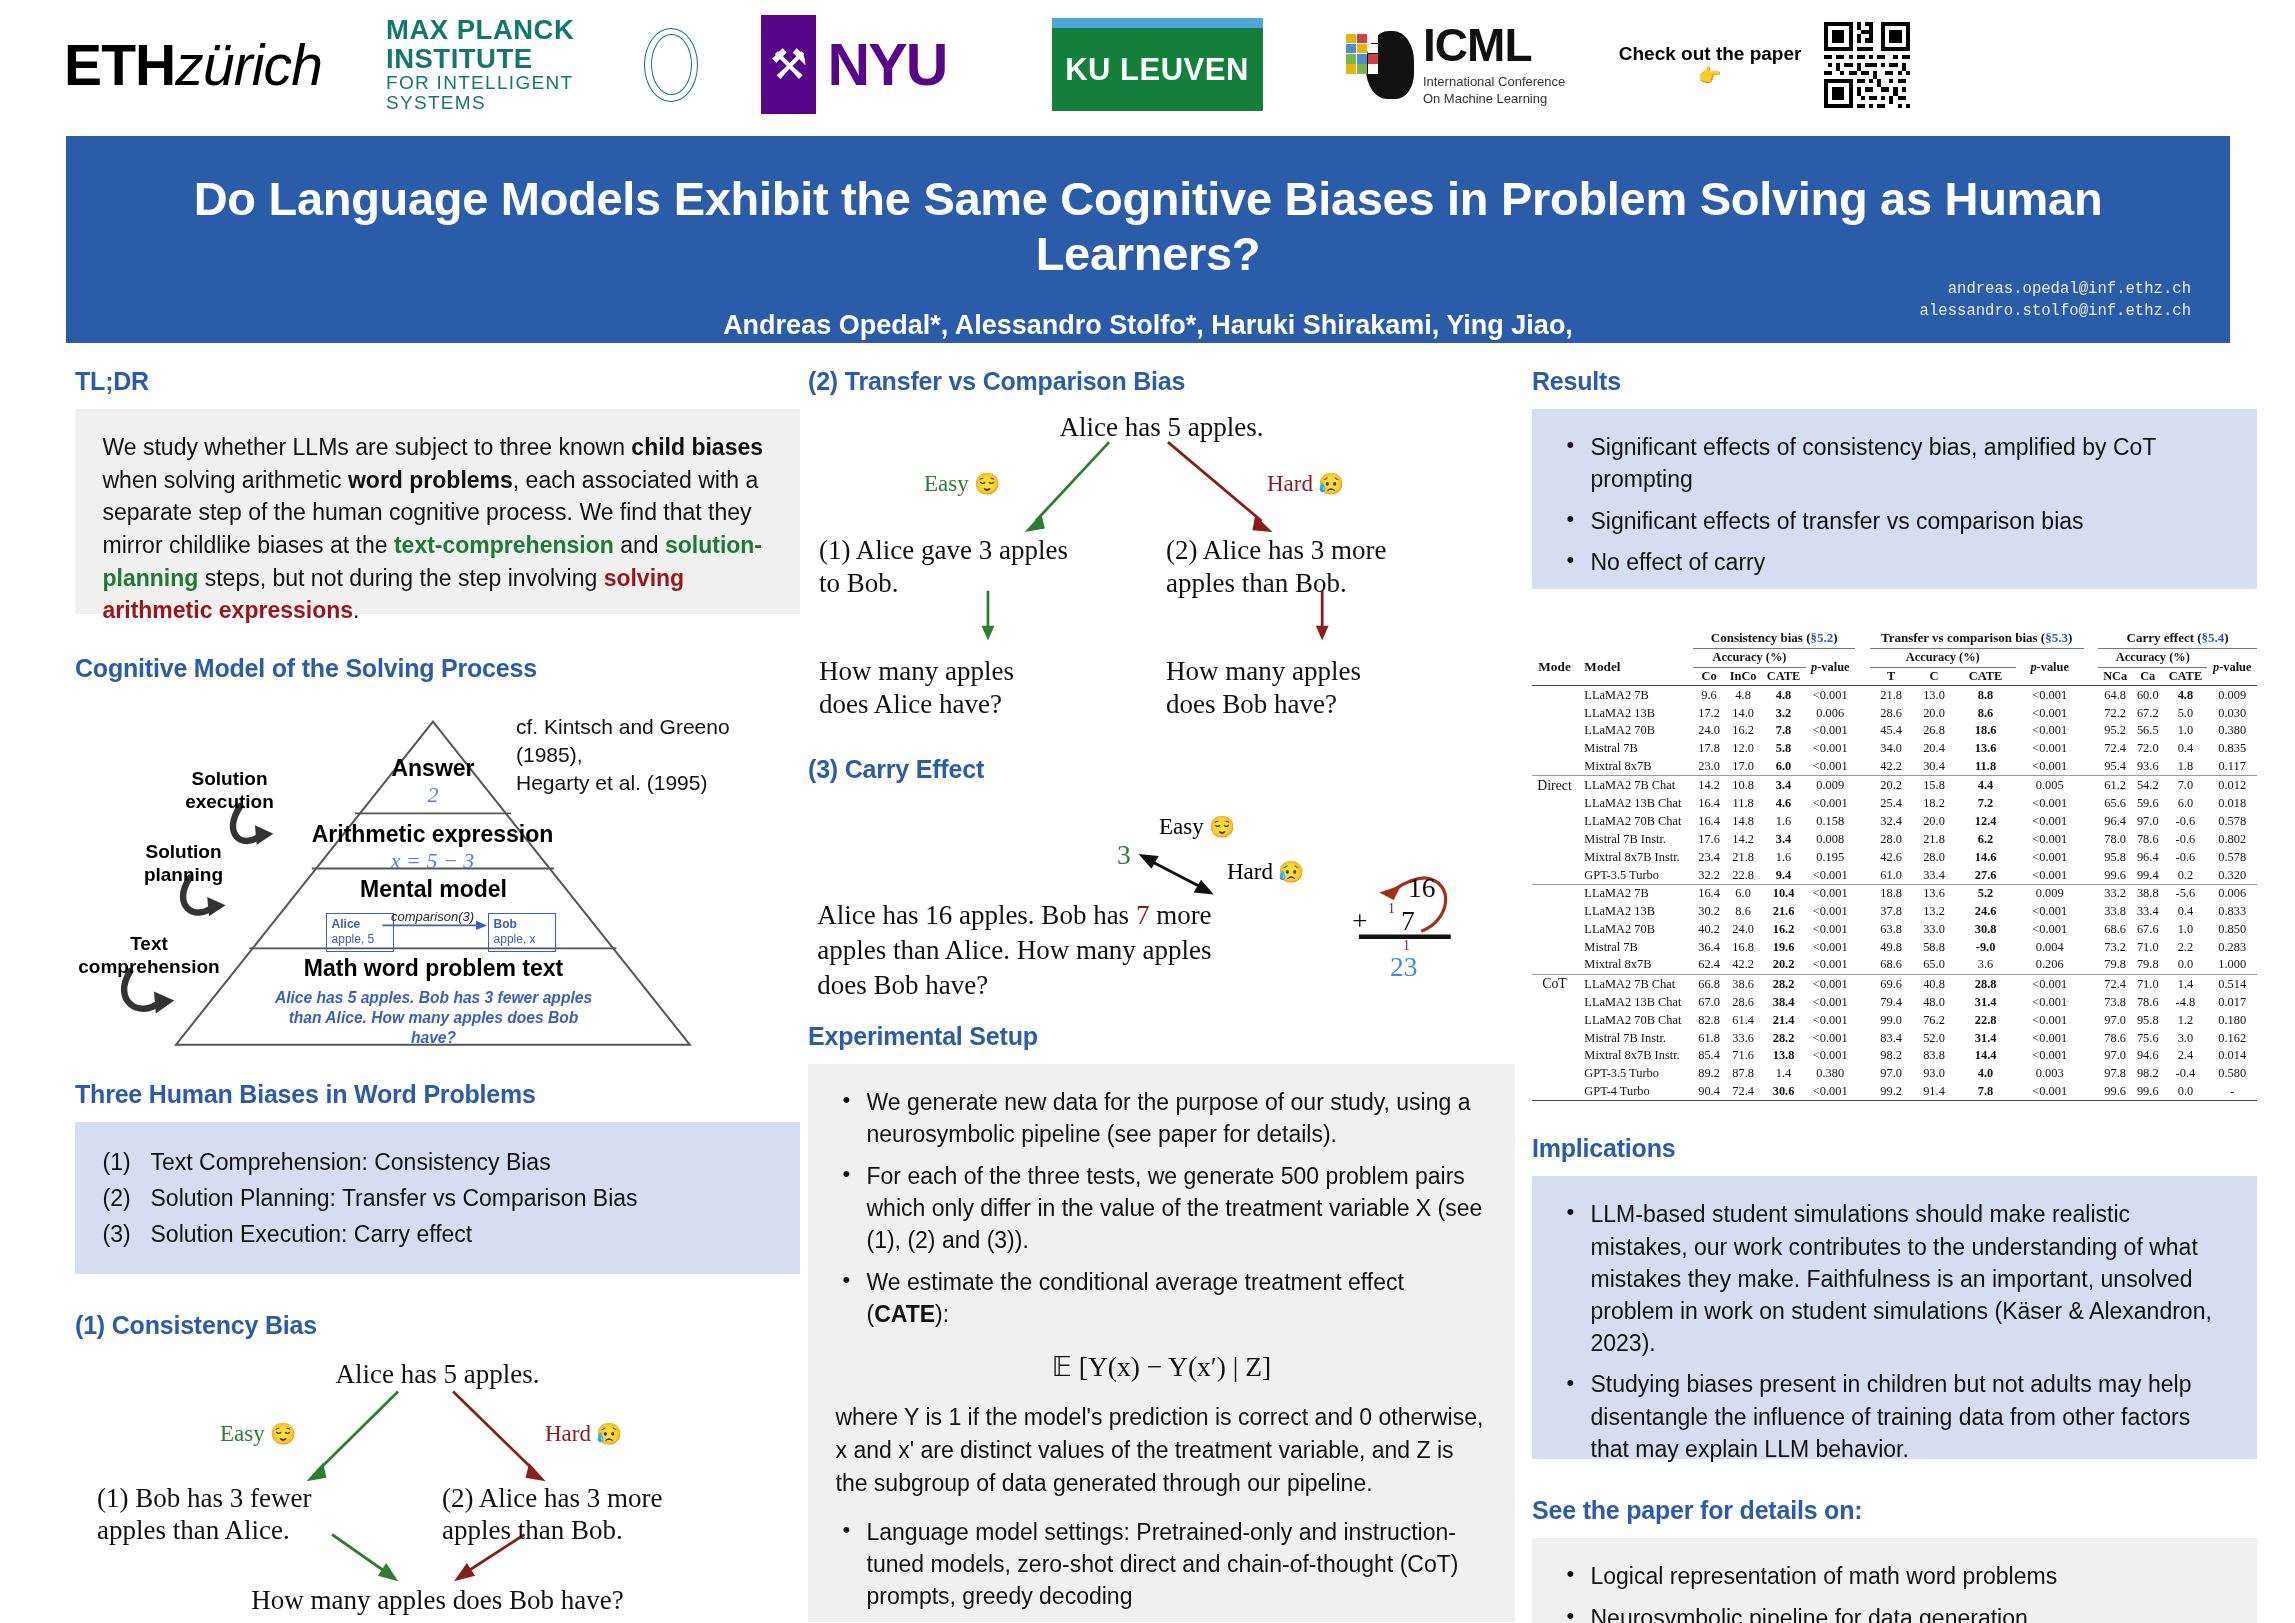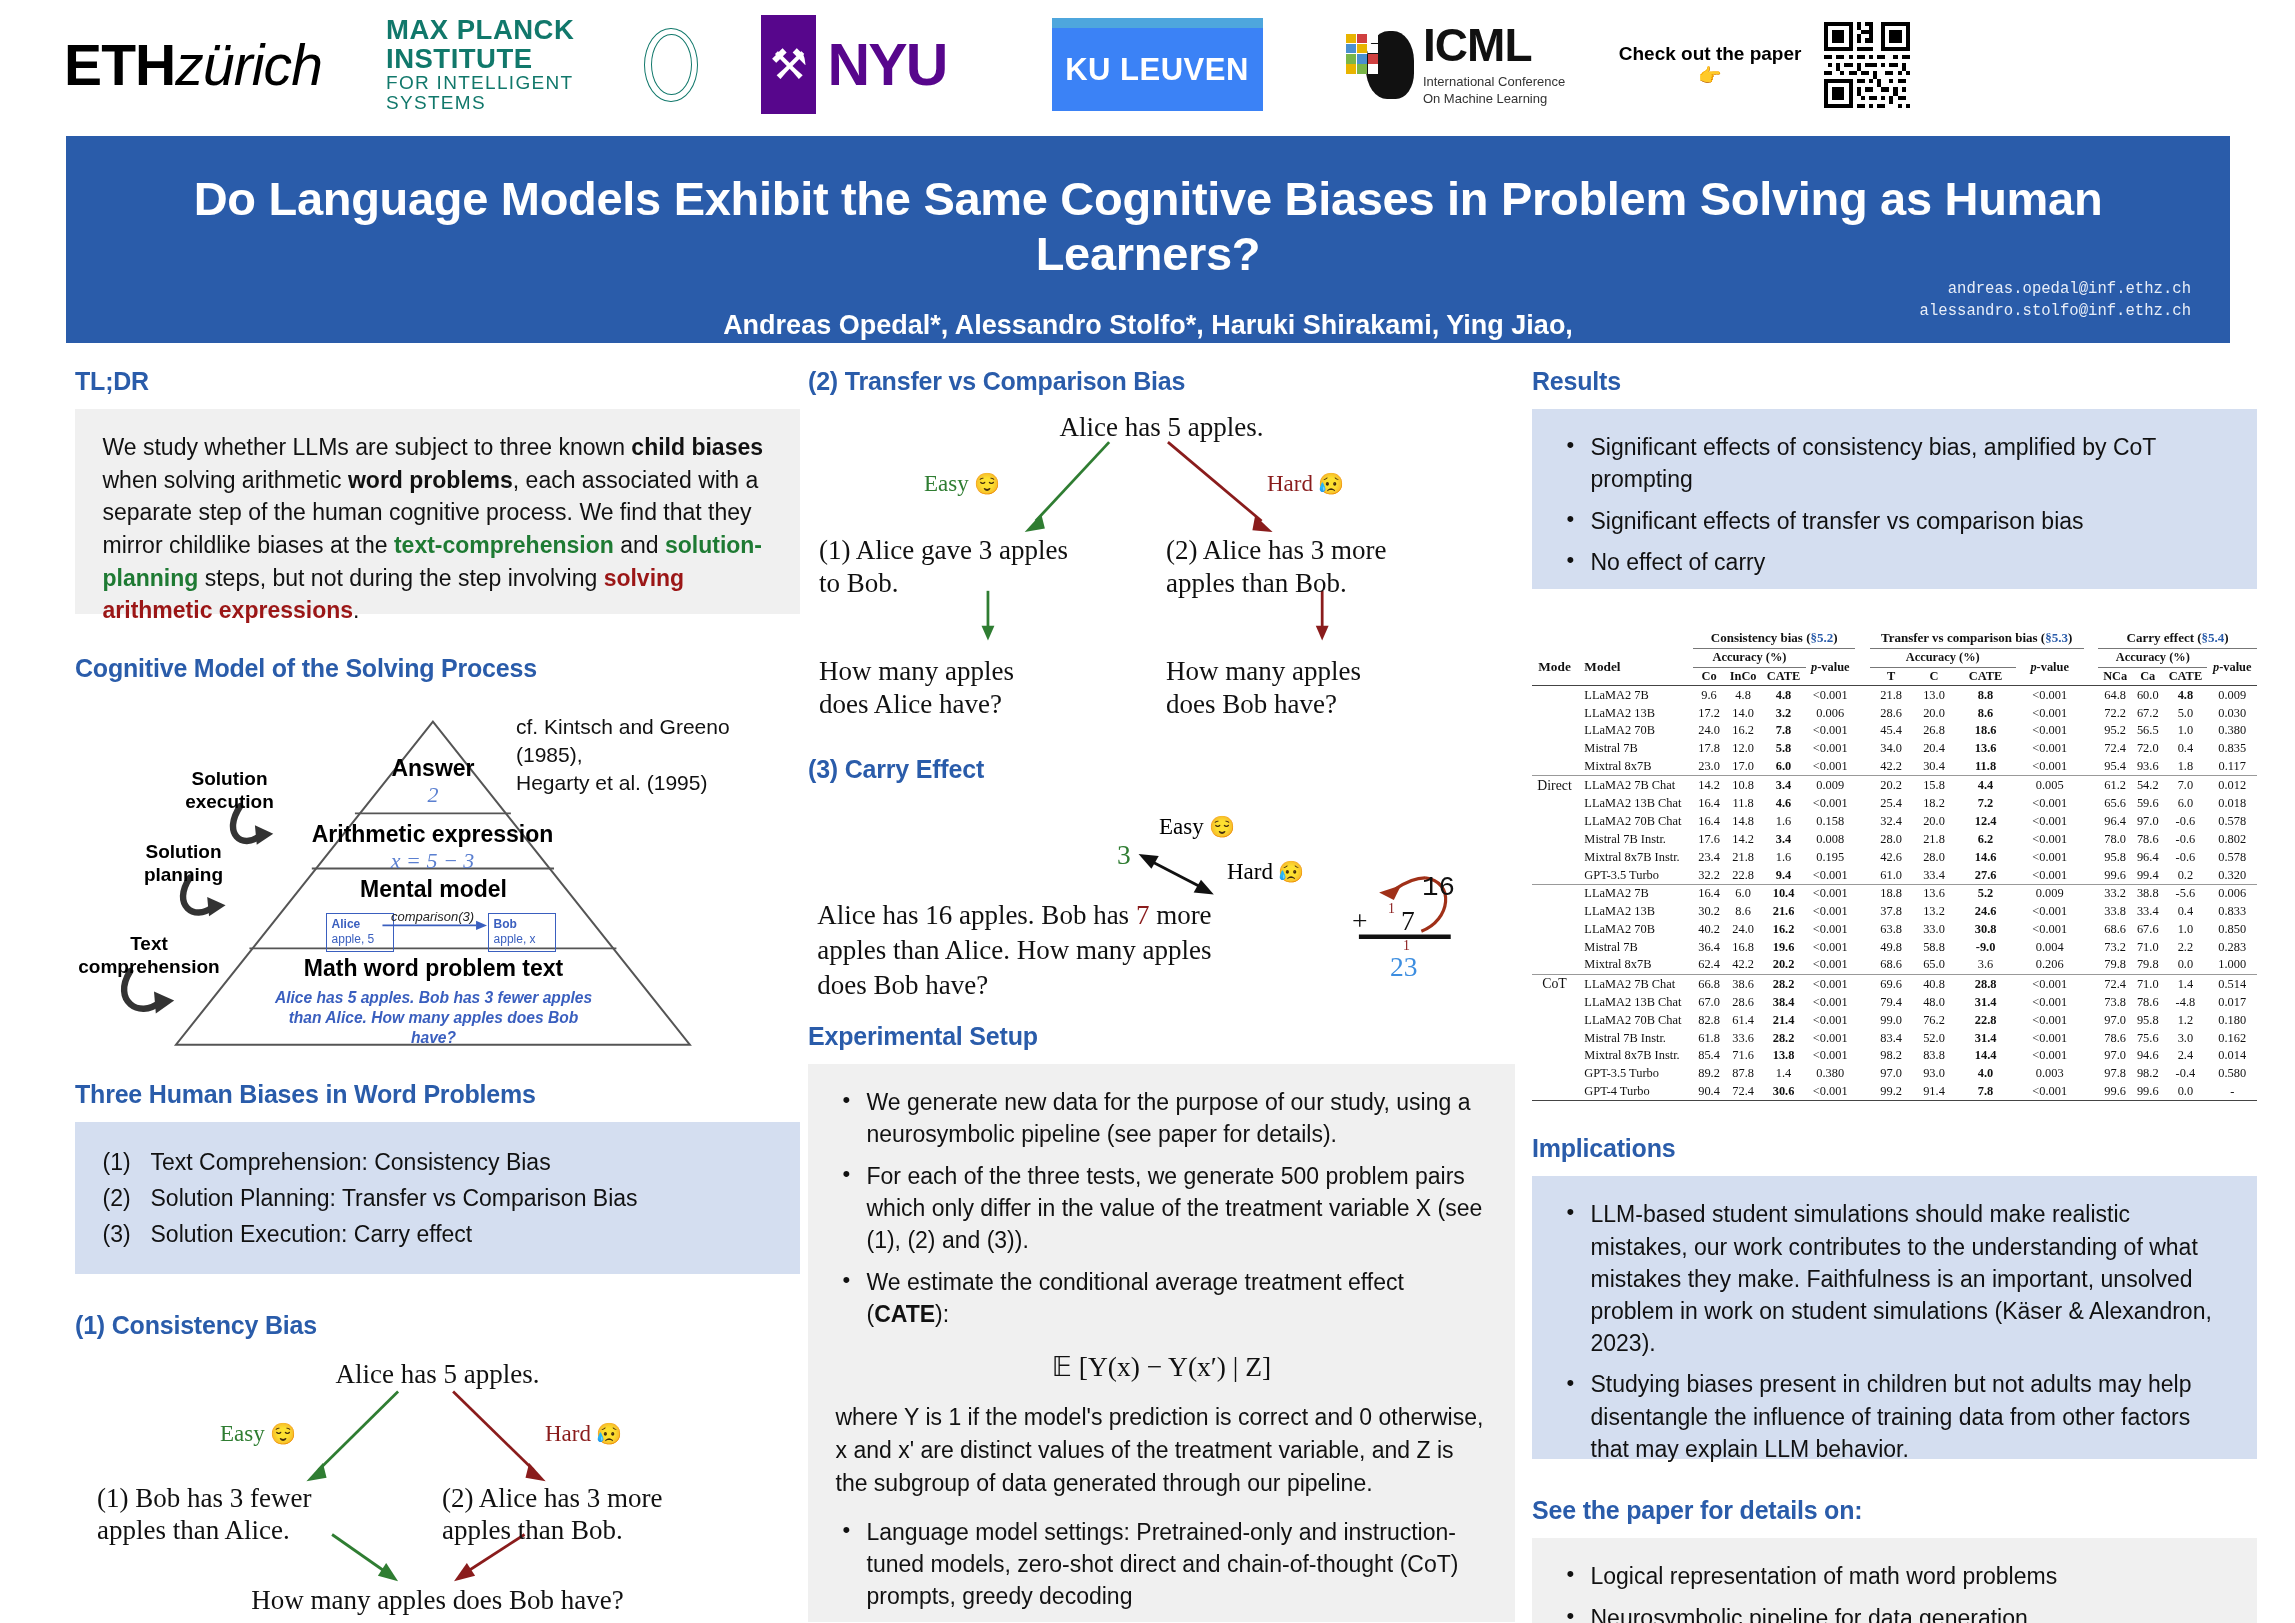--- a/index.html
+++ b/index.html
@@ -18,21 +18,21 @@
   .eth i{font-style:italic;font-weight:normal;}
   .mpi{display:flex;align-items:center;gap:13px;}
   .mpi-text{color:#11786b;line-height:1.05;}
   .mpi-l1{font-weight:bold;font-size:27.5px;letter-spacing:0.5px;}
   .mpi-l2{font-size:19px;letter-spacing:1.3px;}
   .mpi-seal{width:72px;height:72px;border-radius:50%;border:1.8px solid #11786b;position:relative;}
   .mpi-seal:after{content:"";position:absolute;inset:5.5px;border-radius:50%;border:0.9px solid #11786b;}
   .nyu{display:flex;align-items:center;}
   .nyu-torch{width:55px;height:99px;background:#57068c;display:flex;align-items:center;justify-content:center;color:#fff;font-size:42px;}
   .nyu-txt{color:#57068c;font-weight:bold;font-size:59px;margin-left:11px;letter-spacing:-1.8px;}
-  .kul{width:211px;height:83px;background:#3b82f6;border-top:10px solid #4ea6dd;display:flex;align-items:center;justify-content:center;}
+  .kul{width:211px;height:83px;background:#15803d;border-top:10px solid #4ea6dd;display:flex;align-items:center;justify-content:center;}
   .kul span{color:#fff;font-weight:bold;font-size:31px;letter-spacing:0.5px;}
   .icml{display:flex;align-items:center;gap:9.2px;}
   .icml-glyph{width:68px;height:79px;position:relative;}
   .icml-head{position:absolute;right:0;top:5.5px;width:48px;height:68px;background:#111;border-radius:48% 44% 38% 44%;}
   .icml-pix{position:absolute;left:0;top:9.2px;width:31px;height:37px;display:grid;grid-template-columns:repeat(3,10px);grid-template-rows:repeat(4,9.2px);gap:0.9px;}
   .icml-txt{line-height:1;}
   .icml-big{font-weight:bold;font-size:46px;letter-spacing:-0.9px;color:#111;}
   .icml-sub{font-size:13px;color:#333;margin-top:6px;line-height:1.25;}
   .qrwrap{display:flex;align-items:center;gap:11px;}
   .qr-cap{font-weight:bold;font-size:19px;text-align:center;line-height:1.15;color:#000;}
@@ -400,21 +400,21 @@
         <path d="M640,100 C652,92 664,88 672,88" fill="none" stroke="#a03018" stroke-width="3.5"></path>
       </svg>
       <div class="easy" style="position:absolute;left:351px;top:16.5px;font-size:23px"><span>Easy</span> <span class="emo">😌</span></div>
       <div class="hard" style="position:absolute;left:419px;top:62px;font-size:23px"><span>Hard</span> <span class="emo">😥</span></div>
       <div style="position:absolute;left:309px;top:42px;font-size:27.5px;color:#2f7d32;font-family:'Liberation Serif',serif">3</div>
       <div style="position:absolute;left:9.2px;top:101px;width:487px;font-size:27px;line-height:1.3;color:#111;font-family:'Liberation Serif',serif">
         <div><span>Alice has 16 apples. Bob has </span><span style="color:#8a1c1c">7</span><span> more</span></div>
         <div>apples than Alice. How many apples</div>
         <div>does Bob have?</div>
       </div>
-      <div style="position:absolute;left:614px;top:75px;font-size:27.5px;font-family:Liberation Mono, monospace;color:#111">16</div>
+      <div style="position:absolute;left:600px;top:75px;font-size:27.5px;font-family:Liberation Serif, serif;color:#111">16</div>
       <div style="position:absolute;left:544px;top:108px;font-size:27.5px;font-family:'Liberation Serif',serif;color:#111">+</div>
       <div style="position:absolute;left:580px;top:104px;font-size:13.8px;color:#8a1c1c;font-family:'Liberation Serif',serif">1</div>
       <div style="position:absolute;left:593px;top:108px;font-size:27.5px;font-family:'Liberation Serif',serif;color:#111">7</div>
       <div style="position:absolute;left:595px;top:141px;font-size:13.8px;color:#8a1c1c;font-family:'Liberation Serif',serif">1</div>
       <div style="position:absolute;left:582px;top:154px;font-size:27.5px;color:#3d8ee0;font-family:'Liberation Serif',serif">23</div>
     </div>
 
     <h2 class="sec" style="margin-top:9.2px">Experimental Setup</h2>
     <div class="box box-grey" style="height:514px">
       <ul class="bul">

